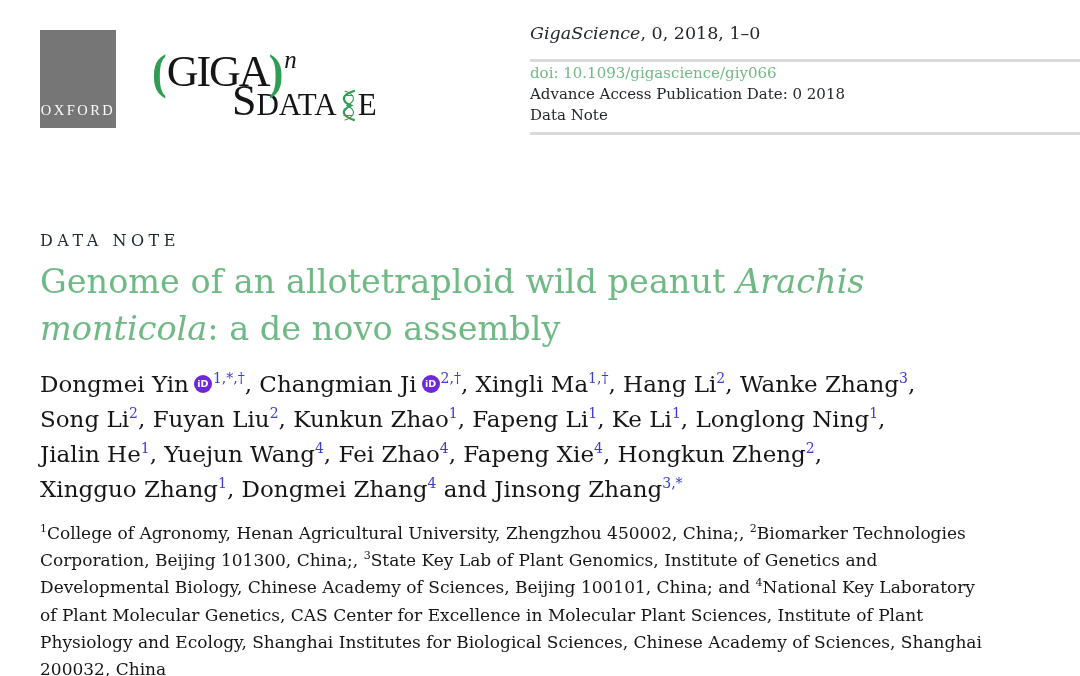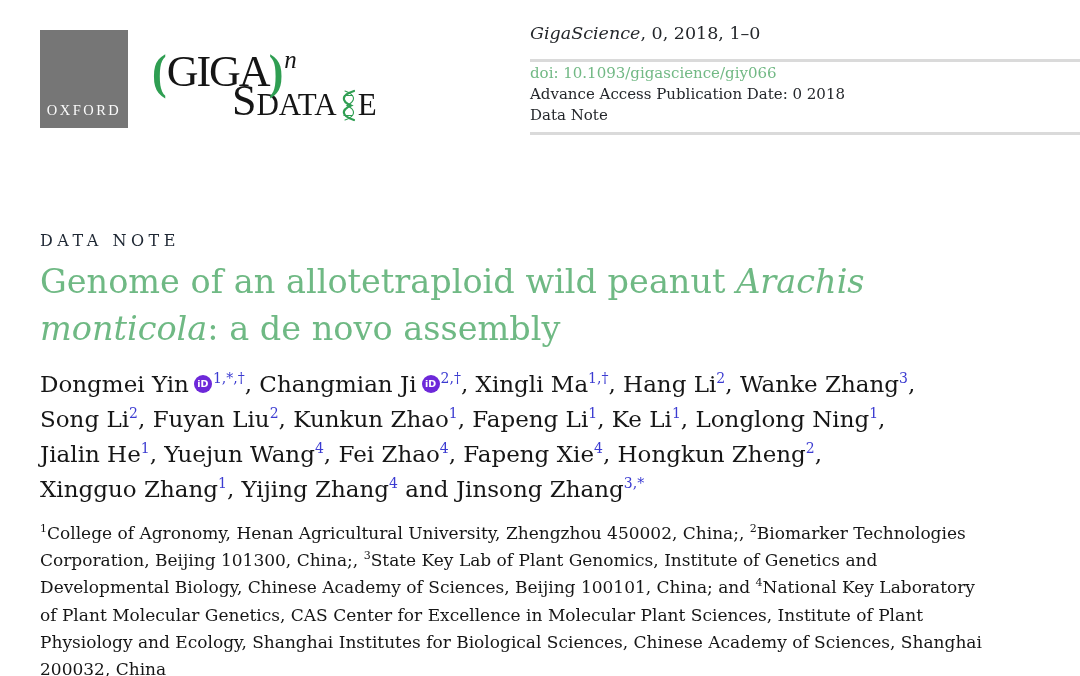--- a/index.html
+++ b/index.html
@@ -1,21 +1,21 @@
 <!DOCTYPE html>
 <html><head>
 <meta charset="utf-8">
 <style>
   * { margin:0; padding:0; box-sizing:border-box; }
   html,body { width:1080px; height:676px; background:#ffffff; overflow:hidden;
               font-family:"DejaVu Serif", serif; }
   .page { position:relative; width:1080px; height:676px; background:#fff; }
 
   
-  .oxford-box { position:absolute; left:40px; top:30px; width:88px; height:98px;
+  .oxford-box { position:absolute; left:40px; top:30px; width:76px; height:98px;
                 background:#767676; }
   .oxford-label { position:absolute; left:0; right:0; bottom:9px; text-align:center;
                   color:#fbfbfb; font-family:"Liberation Serif", serif;
                   font-size:14.5px; letter-spacing:2.5px; }
 
   
   .giga-logo { position:absolute; left:152px; top:50px; width:230px; height:95px;
                font-family:"Liberation Serif", serif; color:#151515; }
   .giga-line1 { font-size:44px; line-height:44px; white-space:nowrap; }
   .giga-paren { color:#2f9e52; font-weight:bold; display:inline-block; transform:scaleY(1.12); }
@@ -84,19 +84,19 @@
 
   <div class="main">
     <div class="kicker">DATA NOTE</div>
 
     <h1 class="title"><span>Genome of an allotetraploid wild peanut </span><i>Arachis</i><br><i>monticola</i><span>: a de novo assembly</span></h1>
 
     <div class="authors">
         <div><span>Dongmei Yin</span><span class="orcid">iD</span><sup>1,*,†</sup><span>, </span><span>Changmian Ji</span><span class="orcid">iD</span><sup>2,†</sup><span>, </span><span>Xingli Ma</span><sup>1,†</sup><span>, </span><span>Hang Li</span><sup>2</sup><span>, </span><span>Wanke Zhang</span><sup>3</sup><span>,</span></div>
         <div><span>Song Li</span><sup>2</sup><span>, </span><span>Fuyan Liu</span><sup>2</sup><span>, </span><span>Kunkun Zhao</span><sup>1</sup><span>, </span><span>Fapeng Li</span><sup>1</sup><span>, </span><span>Ke Li</span><sup>1</sup><span>, </span><span>Longlong Ning</span><sup>1</sup><span>,</span></div>
         <div><span>Jialin He</span><sup>1</sup><span>, </span><span>Yuejun Wang</span><sup>4</sup><span>, </span><span>Fei Zhao</span><sup>4</sup><span>, </span><span>Fapeng Xie</span><sup>4</sup><span>, </span><span>Hongkun Zheng</span><sup>2</sup><span>,</span></div>
-        <div><span>Xingguo Zhang</span><sup>1</sup><span>, </span><span>Yijing Zhang</span><sup>4</sup><span> and </span><span>Jinsong Zhang</span><sup>3,*</sup></div>
+        <div><span>Xingguo Zhang</span><sup>1</sup><span>, </span><span>Dongmei Zhang</span><sup>4</sup><span> and </span><span>Jinsong Zhang</span><sup>3,*</sup></div>
       </div>
 
     <p class="affiliations"><sup>1</sup><span>College of Agronomy, Henan Agricultural University, Zhengzhou 450002, China;, </span><sup>2</sup><span>Biomarker Technologies Corporation, Beijing 101300, China;, </span><sup>3</sup><span>State Key Lab of Plant Genomics, Institute of Genetics and Developmental Biology, Chinese Academy of Sciences, Beijing 100101, China; and </span><sup>4</sup><span>National Key Laboratory of Plant Molecular Genetics, CAS Center for Excellence in Molecular Plant Sciences, Institute of Plant Physiology and Ecology, Shanghai Institutes for Biological Sciences, Chinese Academy of Sciences, Shanghai 200032, China</span></p>
   </div>
 
 </div>
 
 </body></html>

